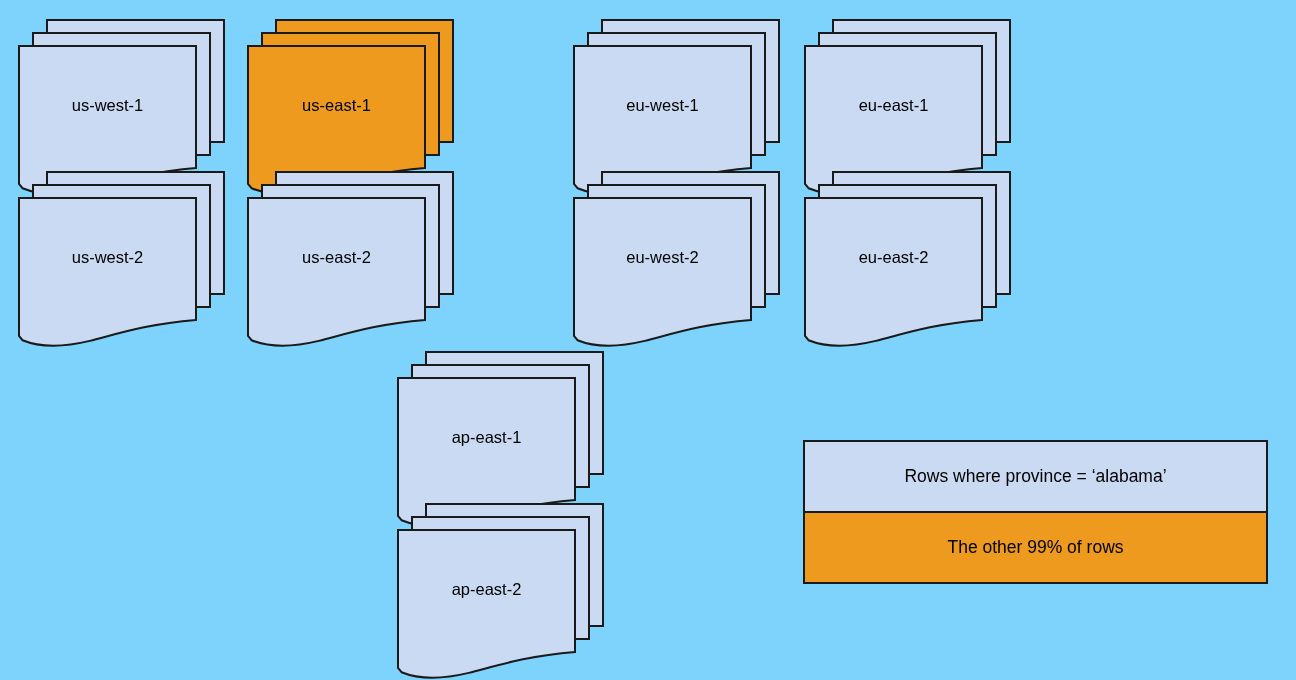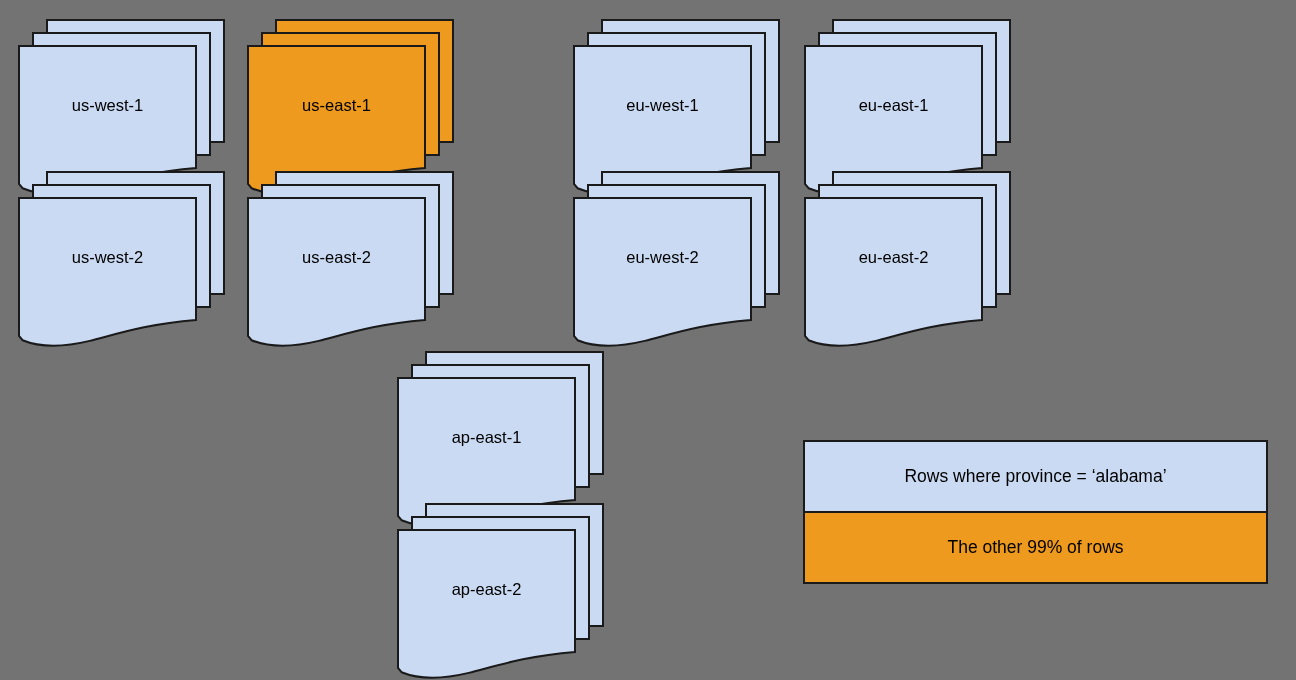--- a/index.html
+++ b/index.html
@@ -9,21 +9,21 @@
     background: #ffffff;
   }
   body {
     font-family: "Liberation Sans", sans-serif;
     -webkit-font-smoothing: antialiased;
   }
   #canvas {
     position: relative;
     width: 1296px;
     height: 680px;
-    background: #737373;
+    background: #7dd3fc;
     overflow: hidden;
   }
   #diagram-svg {
     position: absolute;
     left: 0;
     top: 0;
     width: 1296px;
     height: 680px;
     display: block;
   }

